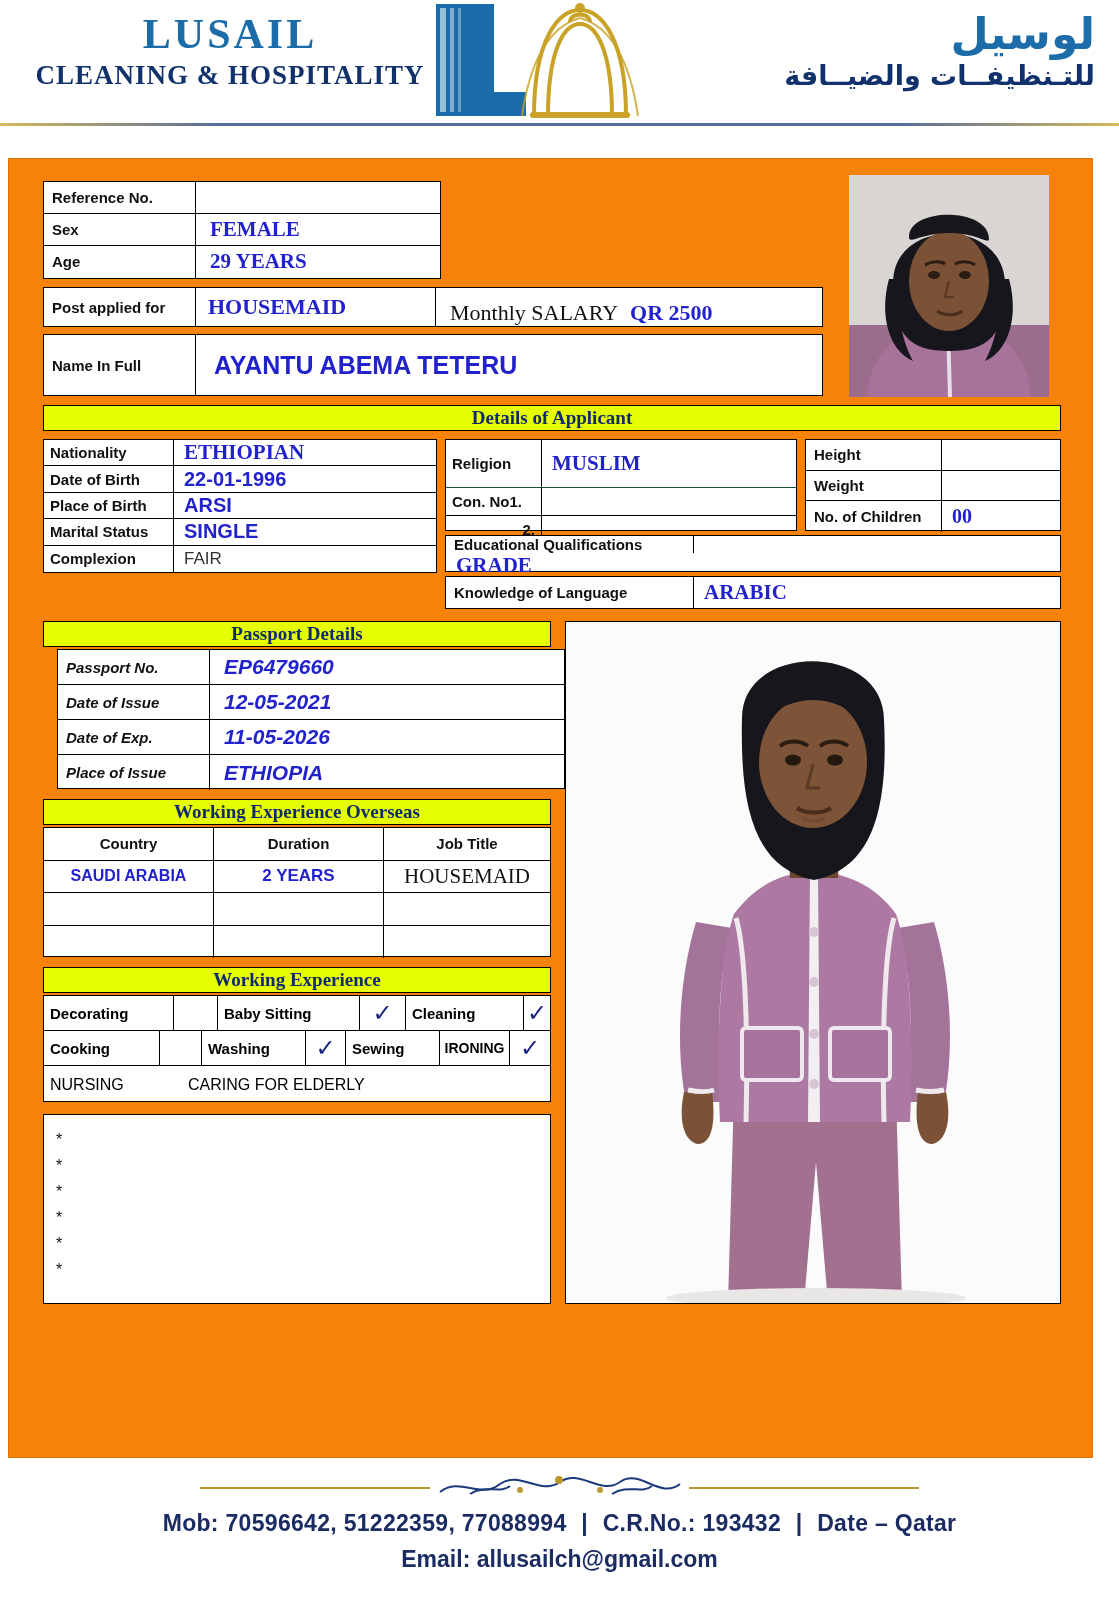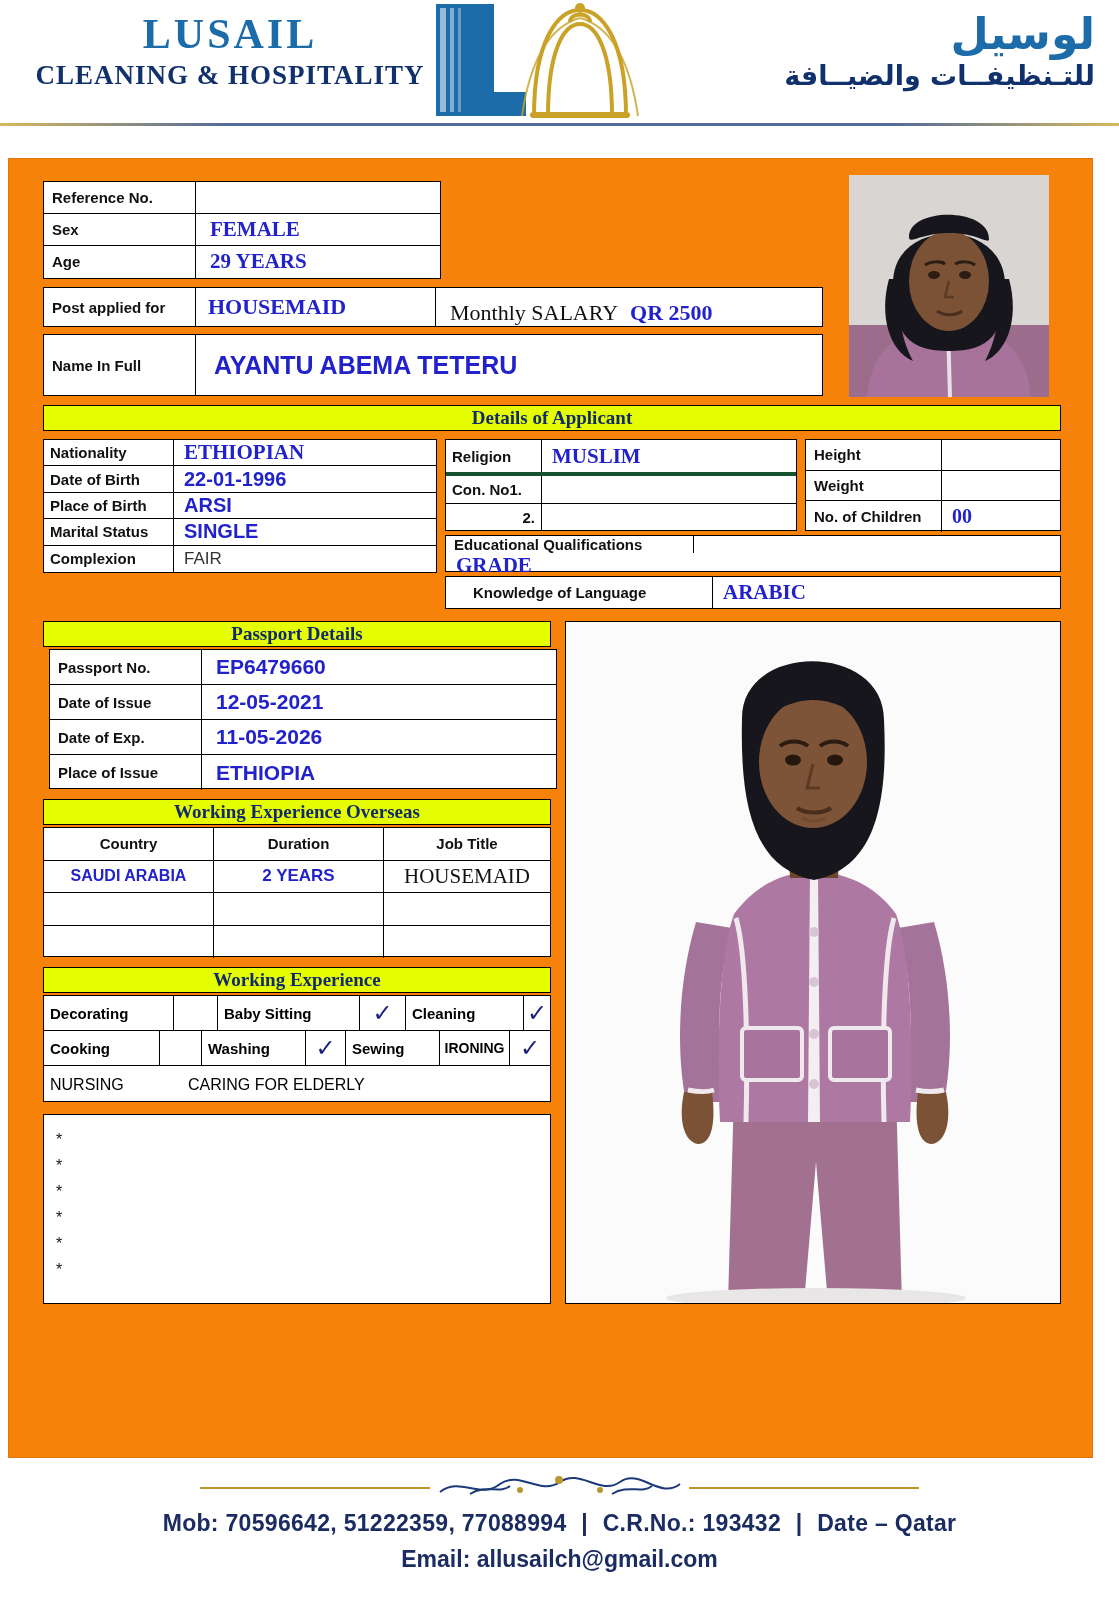--- a/index.html
+++ b/index.html
@@ -125,46 +125,46 @@
 
   
   #app-left { left:34px; top:280px; width:394px; height:134px; }
   #app-left .row { display:flex; height:20%; border-bottom:1px solid #000; }
   #app-left .row:last-child { border-bottom:none; }
   #app-left .a1 { width:130px; border-right:1px solid #000; display:flex; align-items:center; padding-left:6px;}
   #app-left .a2 { flex:1; display:flex; align-items:center; padding-left:10px;}
 
   #rel-box { left:436px; top:280px; width:352px; height:92px; }
   #rel-box .r { display:flex; }
-  #rel-box .rowA { height:36px; border-bottom:4px solid #14532d; }
+  #rel-box .rowA { height:48px; border-bottom:1px solid #14532d; }
   #rel-box .rowB { height:28px; border-bottom:1px solid #000; }
   #rel-box .rowC { height:27px; }
   #rel-box .k { width:96px; border-right:1px solid #000; display:flex; align-items:center; padding-left:6px;}
   #rel-box .k.right { justify-content:flex-end; padding-right:6px;}
   #rel-box .v { flex:1; display:flex; align-items:center; padding-left:10px;}
 
   #hw-box { left:796px; top:280px; width:256px; height:92px; }
   #hw-box .r { display:flex; height:30.66px; border-bottom:1px solid #000; }
   #hw-box .r:last-child { border-bottom:none; }
   #hw-box .k { width:136px; border-right:1px solid #000; display:flex; align-items:center; padding-left:8px;}
   #hw-box .v { flex:1; display:flex; align-items:center; padding-left:10px;}
 
   #edu-box { left:436px; top:376px; width:616px; height:37px; }
   #edu-box .inner{ display:flex; height:100%;flex-direction:column;}
   #edu-box .k{ width:248px; border-right:1px solid #000; display:flex;align-items:center;padding-left:8px;}
   #edu-box .v{ flex:1; display:flex;align-items:center;padding-left:10px;}
 
   #lang-box { left:436px; top:417px; width:616px; height:33px; }
   #lang-box .inner{ display:flex; height:100%;}
-  #lang-box .k{ width:248px; border-right:1px solid #000; display:flex;align-items:center;padding-left:8px;margin-left:19px;}
+  #lang-box .k{ width:248px; border-right:1px solid #000; display:flex;align-items:center;padding-left:8px;}
   #lang-box .v{ flex:1; display:flex;align-items:center;padding-left:10px;}
 
   
   #pass-bar { left:34px; top:462px; width:508px; height:26px; }
-  #pass-box { left:40px; top:490px; width:508px; height:140px; }
+  #pass-box { left:48px; top:490px; width:508px; height:140px;font-style:italic; }
   #pass-box .row { display:flex; height:35px; border-bottom:1px solid #000; }
   #pass-box .row:last-child { border-bottom:none; }
   #pass-box .k { width:152px; border-right:1px solid #000; display:flex; align-items:center; padding-left:8px;}
   #pass-box .v { flex:1; display:flex; align-items:center; padding-left:14px;}
 
   #weo-bar { left:34px; top:640px; width:508px; height:26px; }
   #weo-box { left:34px; top:668px; width:508px; height:130px; }
   #weo-box .row { display:flex; height:32.5px; border-bottom:1px solid #000; }
   #weo-box .row:last-child{border-bottom:none;}
   #weo-box .c { border-right:1px solid #000; display:flex; align-items:center; justify-content:center; }

